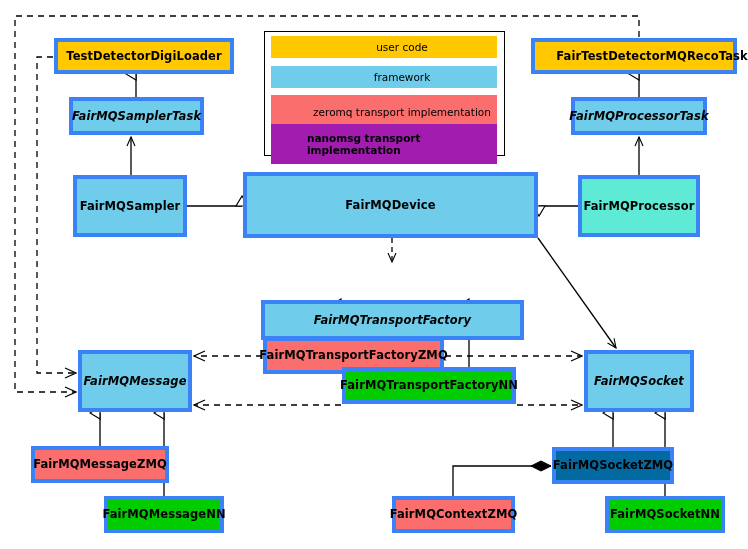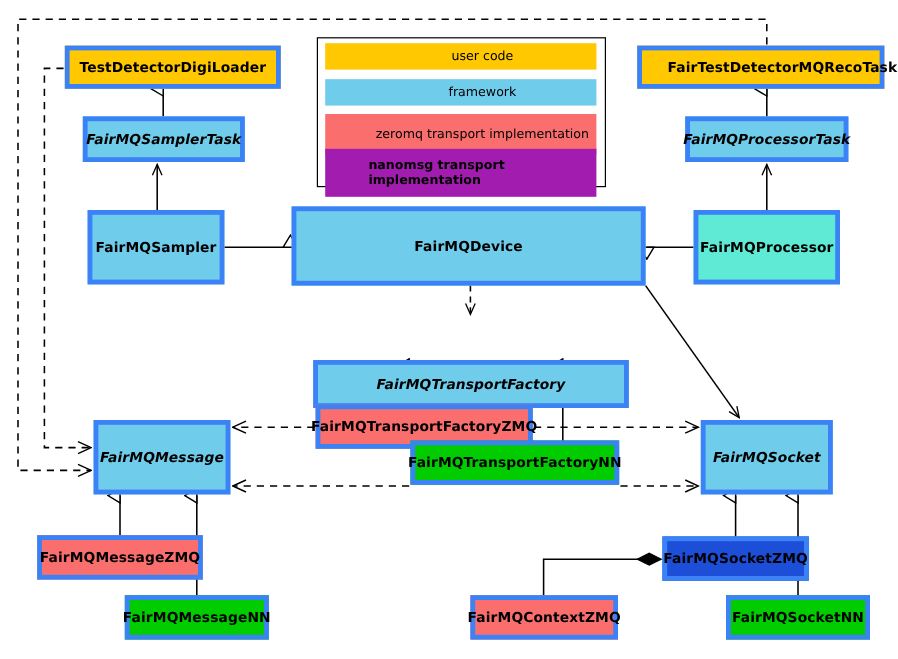--- a/index.html
+++ b/index.html
@@ -192,21 +192,21 @@
   </div>
 
   <div class="node" style="left:104px; top:496px; width:120px; height:37px; background:#00CC00;">
     <span>FairMQMessageNN</span>
   </div>
 
   <div class="node" style="left:392px; top:496px; width:123px; height:37px; background:#FA6E6E;">
     <span>FairMQContextZMQ</span>
   </div>
 
-  <div class="node" style="left:552px; top:447px; width:122px; height:37px; background:#1d4ed8;">
+  <div class="node" style="left:552px; top:447px; width:122px; height:37px; background:#0369a1;">
     <span>FairMQSocketZMQ</span>
   </div>
 
   <div class="node" style="left:605px; top:496px; width:120px; height:37px; background:#00CC00;">
     <span>FairMQSocketNN</span>
   </div>
 
 </div>
 
 </body></html>

